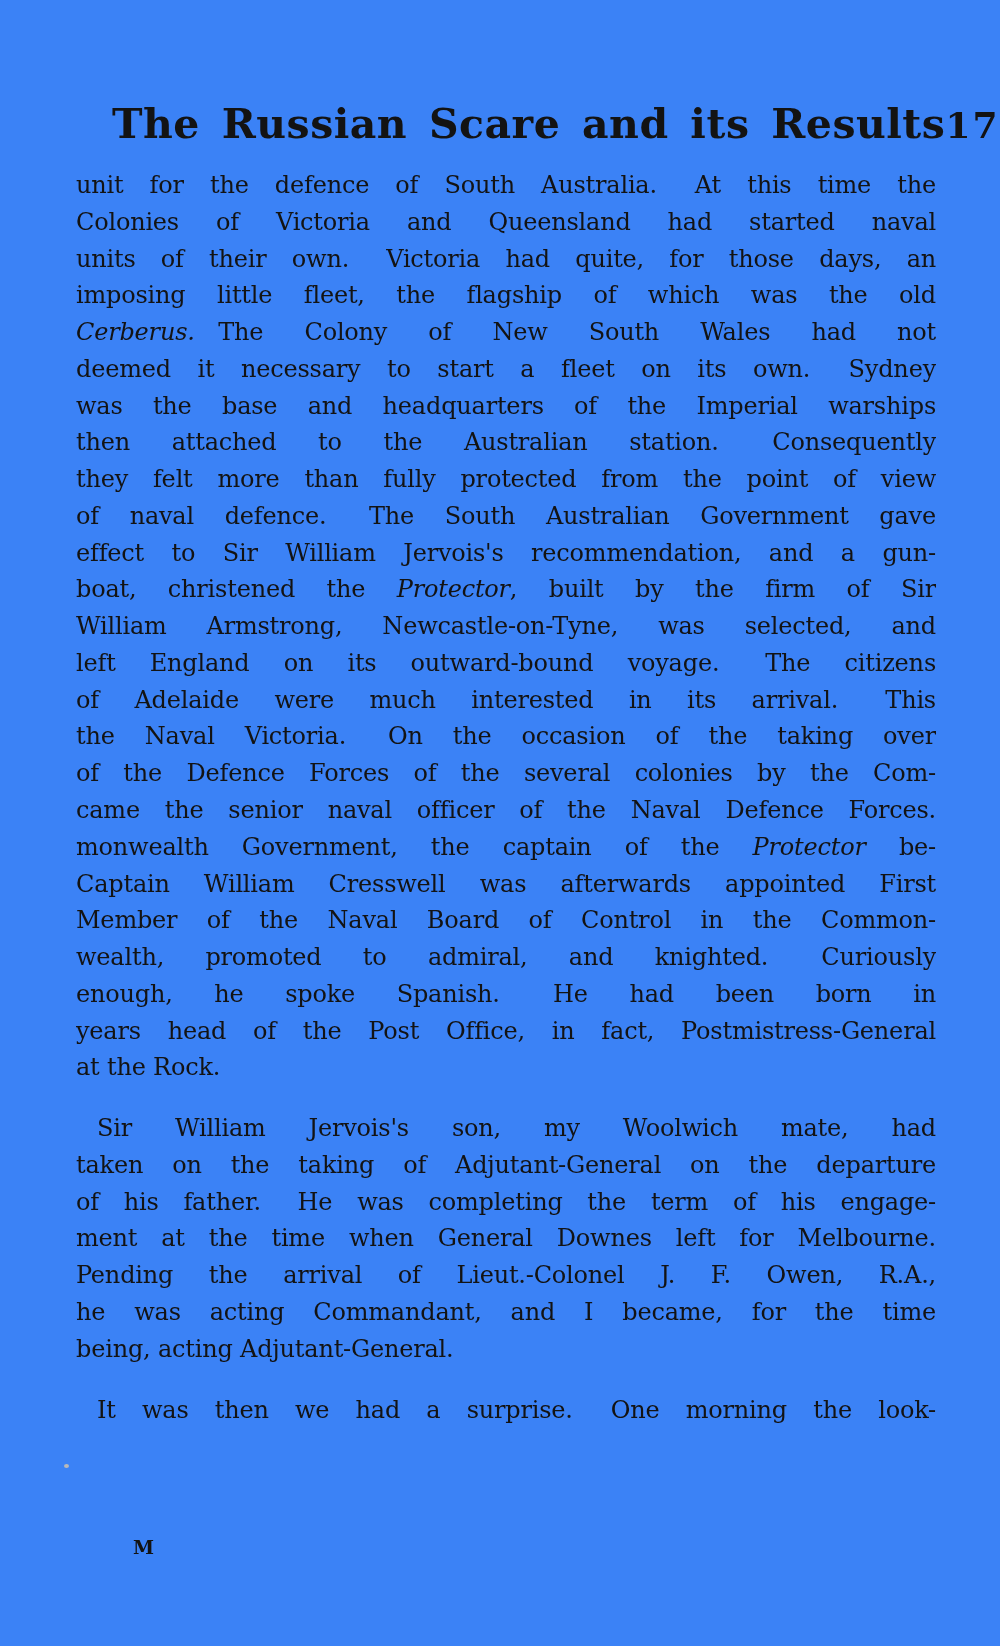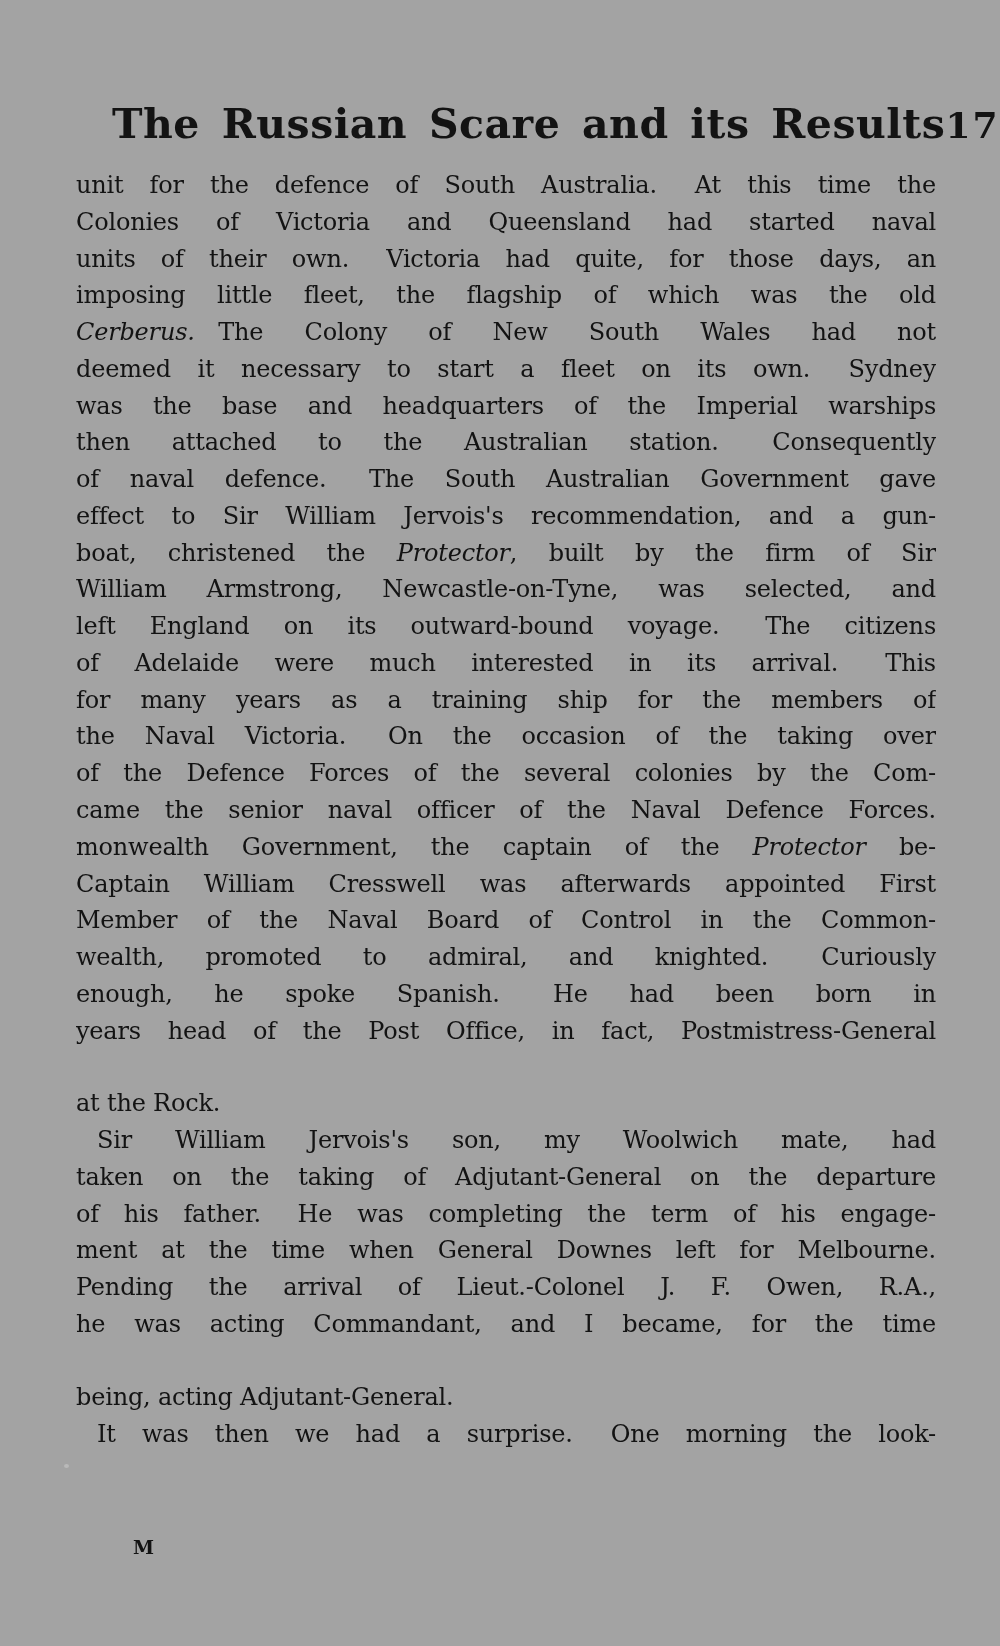--- a/index.html
+++ b/index.html
@@ -1,21 +1,21 @@
 <!DOCTYPE html>
 <html><head>
 <meta charset="utf-8">
 <style>
   html, body { margin: 0; padding: 0; background: #e8e8e8; }
   .page {
     position: relative;
     width: 1000px;
     height: 1646px;
     margin: 0 auto;
-    background: #a3a3a3;
+    background: #3b82f6;
     color: #131313;
     font-family: "DejaVu Serif", serif;
     overflow: hidden;
   }
   .title-row {
     position: absolute;
     left: 112px;
     top: 100px;
     width: 786px;
     display: flex;
@@ -39,22 +39,22 @@
     font-size: 24px;
     letter-spacing: -0.2px;
   }
   .line {
     height: 36.78px;
     line-height: 36.78px;
     text-align: justify;
     text-align-last: justify;
     overflow: hidden;
   }
-  .line.last { text-align-last: left; margin-top: 36px; }
-  .line.indent { text-indent: 21px; }
+  .line.last { text-align-last: left; }
+  .line.indent { text-indent: 21px; margin-top: 24px; }
   .it { font-style: italic; }
   .m-mark {
     position: absolute;
     left: 133px;
     top: 1536px;
     font-size: 19px;
     font-weight: 700;
     letter-spacing: 1px;
   }
   .speck {
@@ -78,27 +78,27 @@
 
   <div class="body-text">
       <div class="line"><span>unit for the defence of South Australia.  At this time the</span></div>
       <div class="line"><span>Colonies of Victoria and Queensland had started naval</span></div>
       <div class="line"><span>units of their own.  Victoria had quite, for those days, an</span></div>
       <div class="line"><span>imposing little fleet, the flagship of which was the old</span></div>
       <div class="line"><span class="it">Cerberus.</span><span>  The Colony of New South Wales had not</span></div>
       <div class="line"><span>deemed it necessary to start a fleet on its own.  Sydney</span></div>
       <div class="line"><span>was the base and headquarters of the Imperial warships</span></div>
       <div class="line"><span>then attached to the Australian station.  Consequently</span></div>
+      <div class="line"><span>they felt more than fully protected from the point of view</span></div>
       <div class="line"><span>of naval defence.  The South Australian Government gave</span></div>
       <div class="line"><span>effect to Sir William Jervois's recommendation, and a gun-</span></div>
       <div class="line"><span>boat, christened the </span><span class="it">Protector</span><span>, built by the firm of Sir</span></div>
       <div class="line"><span>William Armstrong, Newcastle-on-Tyne, was selected, and</span></div>
       <div class="line"><span>left England on its outward-bound voyage.  The citizens</span></div>
       <div class="line"><span>of Adelaide were much interested in its arrival.  This</span></div>
-      <div class="line"><span>for many years as a training ship for the members of</span></div>
       <div class="line"><span>the Naval Victoria.  On the occasion of the taking over</span></div>
       <div class="line"><span>of the Defence Forces of the several colonies by the Com-</span></div>
       <div class="line"><span>came the senior naval officer of the Naval Defence Forces.</span></div>
       <div class="line"><span>monwealth Government, the captain of the </span><span class="it">Protector</span><span> be-</span></div>
       <div class="line"><span>Captain William Cresswell was afterwards appointed First</span></div>
       <div class="line"><span>Member of the Naval Board of Control in the Common-</span></div>
       <div class="line"><span>wealth, promoted to admiral, and knighted.  Curiously</span></div>
       <div class="line"><span>enough, he spoke Spanish.  He had been born in</span></div>
       <div class="line"><span>years head of the Post Office, in fact, Postmistress-General</span></div>
       <div class="line last"><span>at the Rock.</span></div>

